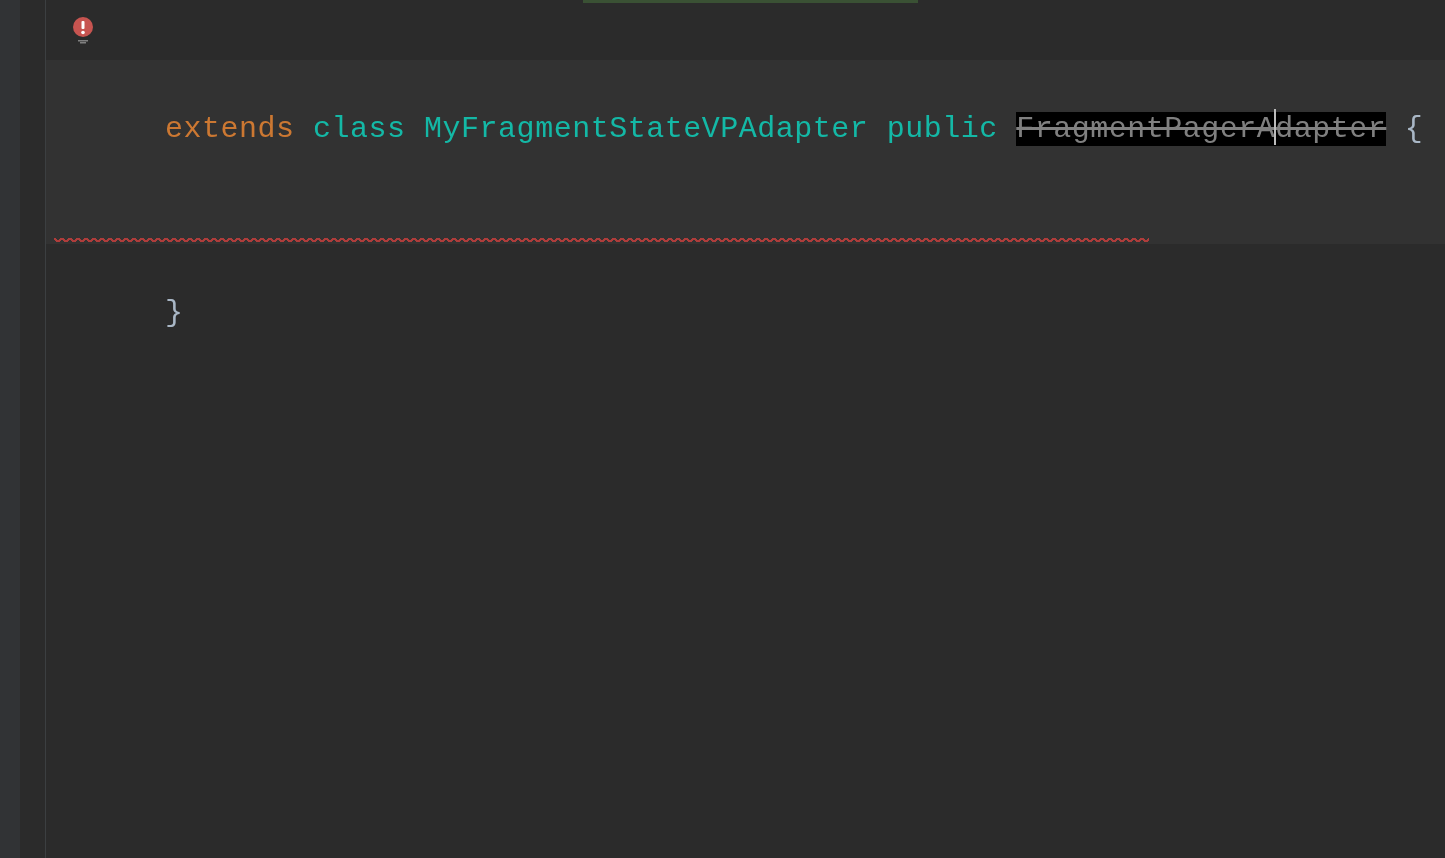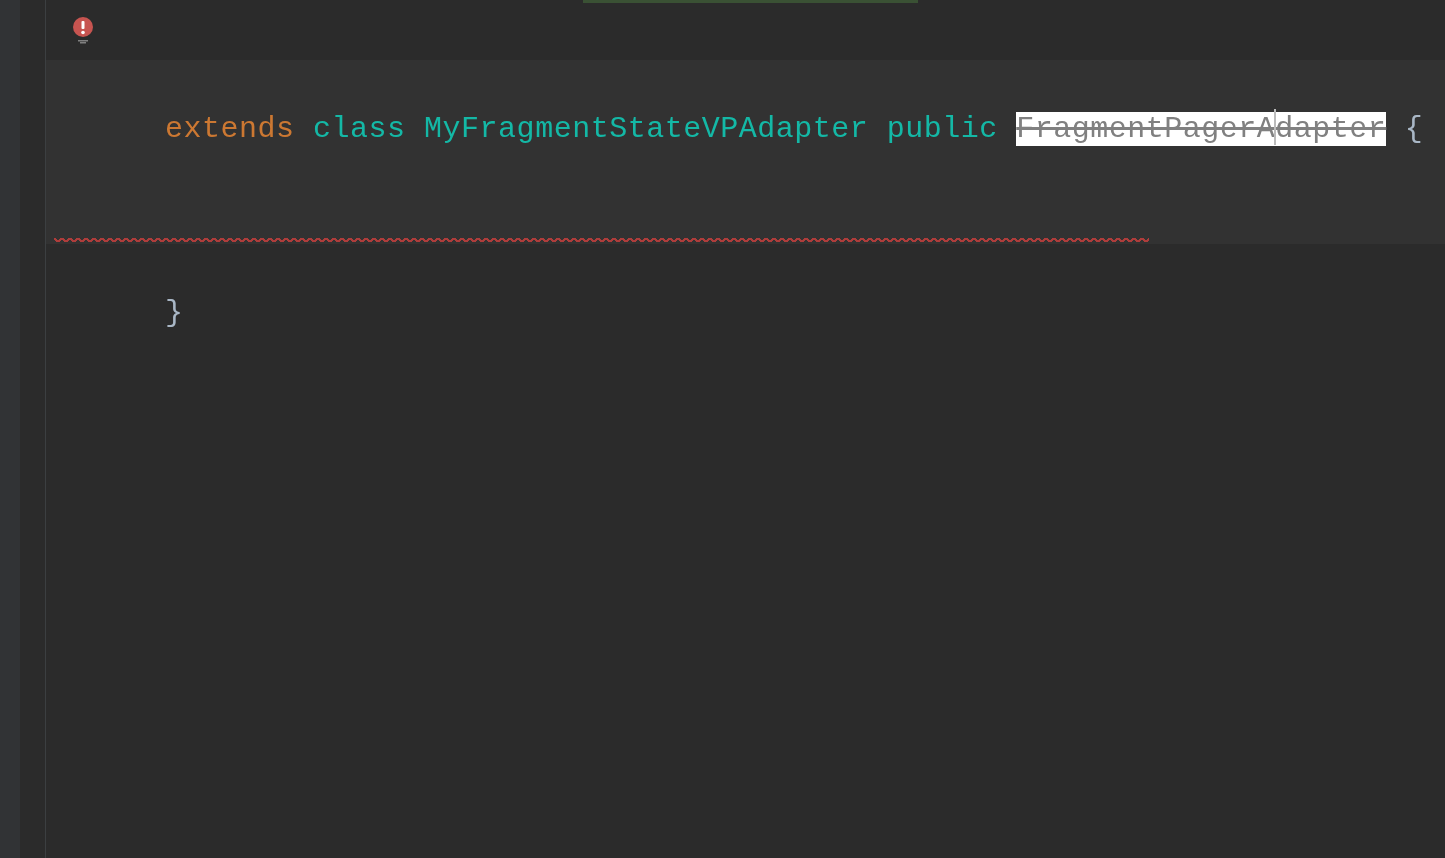--- a/index.html
+++ b/index.html
@@ -76,21 +76,21 @@
     }
     .kw-keyword {
       color: #14b8a6;
     }
     .class-name {
       color: #14b8a6;
     }
     .deprecated {
       color: #808080;
       text-decoration: line-through;
-      background: #ffffff;
+      background: #000000;
     }
     .brace {
       color: #a9b7c6;
     }
     .squiggle-red {
       position: absolute;
       bottom: 2px;
       left: 8px;
       height: 4px;
       background-image: repeating-linear-gradient(45deg, 

